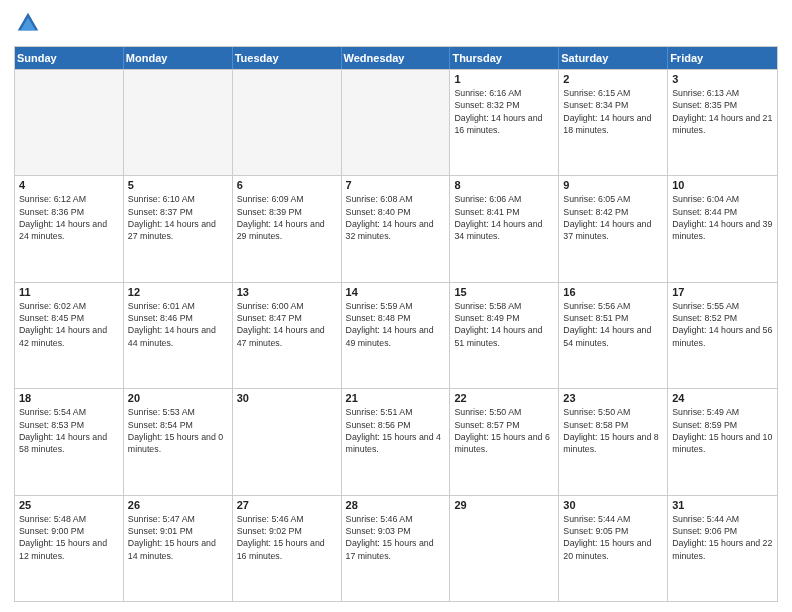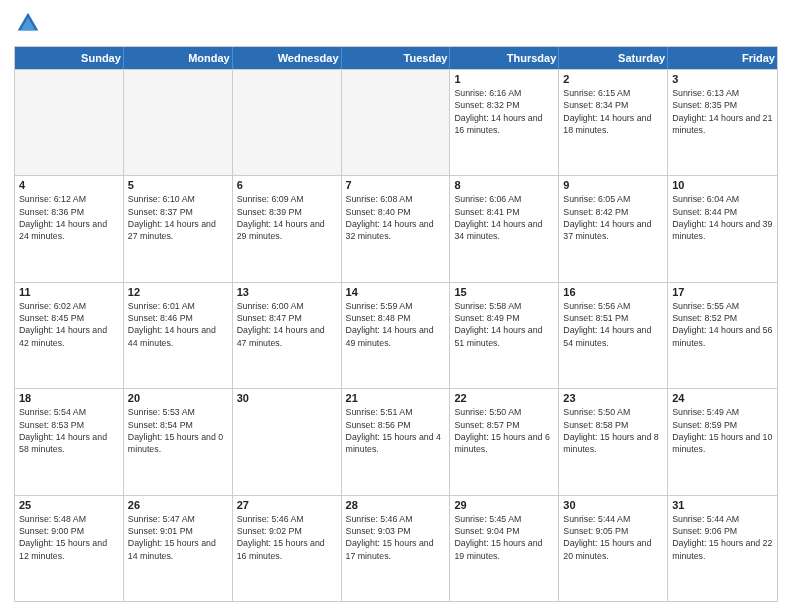--- a/index.html
+++ b/index.html
@@ -67,21 +67,21 @@
     }
     .cal-header {
       display: grid;
       grid-template-columns: repeat(7, 1fr);
       background: #2a6db5;
     }
     .cal-header-cell {
       color: #fff;
       font-size: 11px;
       font-weight: bold;
-      text-align: right;
+      text-align: left;
       padding: 5px 2px;
       border-right: 1px solid #4a8dd5;
     }
     .cal-header-cell:last-child {
       border-right: none;
     }
     .cal-body {
       flex: 1;
       display: flex;
       flex-direction: column;
@@ -136,22 +136,22 @@
     <div class="title-block">
       <div class="title-month"></div>
       <div class="title-location"></div>
     </div>
   </div>
 
   <div class="calendar">
     <div class="cal-header">
     <div class="cal-header-cell">Sunday</div>
         <div class="cal-header-cell">Monday</div>
+        <div class="cal-header-cell">Tuesday</div>
         <div class="cal-header-cell">Wednesday</div>
-        <div class="cal-header-cell">Tuesday</div>
         <div class="cal-header-cell">Thursday</div>
         <div class="cal-header-cell">Saturday</div>
         <div class="cal-header-cell">Friday</div>
       </div>
     <div class="cal-body">
     <div class="cal-row">
           <div class="cal-cell empty"></div>
           <div class="cal-cell empty"></div>
           <div class="cal-cell empty"></div>
           <div class="cal-cell empty"></div>
@@ -269,21 +269,20 @@
           <div class="cal-cell">
             <div class="day-num">27</div>
             <div class="day-info">Sunrise: 5:46 AM<br>Sunset: 9:02 PM<br>Daylight: 15 hours and 16 minutes.</div>
           </div>
           <div class="cal-cell">
             <div class="day-num">28</div>
             <div class="day-info">Sunrise: 5:46 AM<br>Sunset: 9:03 PM<br>Daylight: 15 hours and 17 minutes.</div>
           </div>
           <div class="cal-cell">
             <div class="day-num">29</div>
-            <div class="day-info">Sunrise: 5:45 AM<br>Sunset: 9:04 PM<br>Daylight: 15 hours and 19 minutes.</div>
           </div>
           <div class="cal-cell">
             <div class="day-num">30</div>
             <div class="day-info">Sunrise: 5:44 AM<br>Sunset: 9:05 PM<br>Daylight: 15 hours and 20 minutes.</div>
           </div>
           <div class="cal-cell">
             <div class="day-num">31</div>
             <div class="day-info">Sunrise: 5:44 AM<br>Sunset: 9:06 PM<br>Daylight: 15 hours and 22 minutes.</div>
           </div>
         </div>

